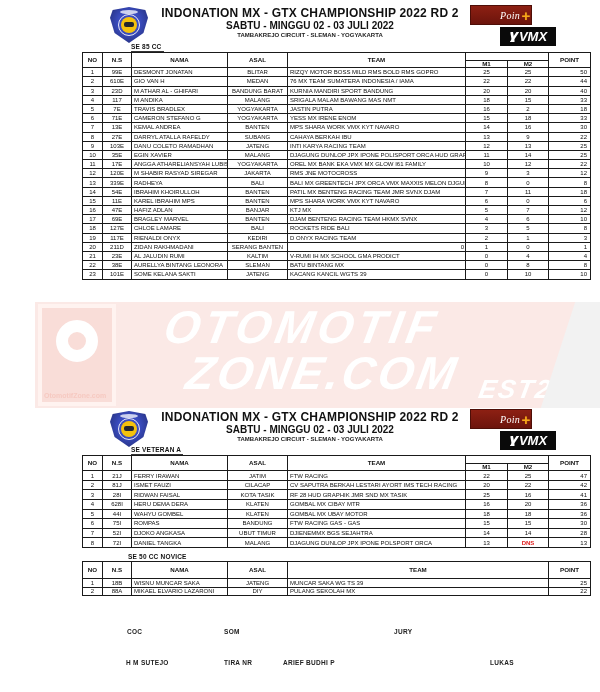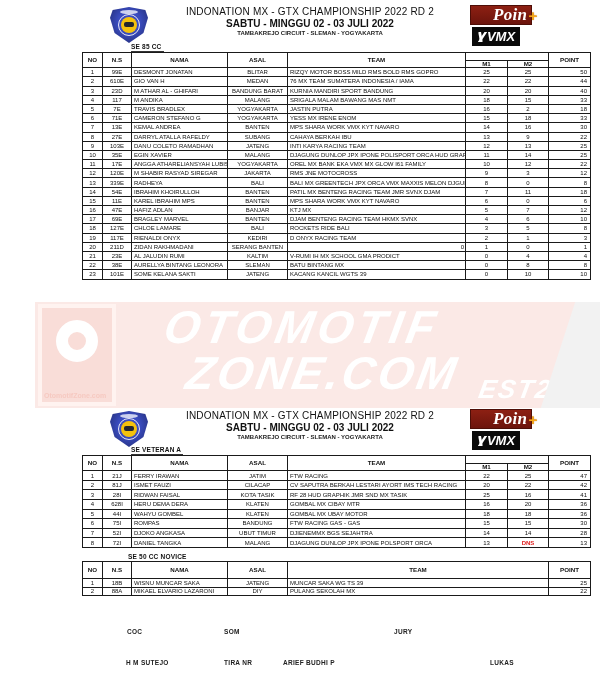--- a/index.html
+++ b/index.html
@@ -1,37 +1,37 @@
 <!DOCTYPE html>
 <html><head>
 <meta charset="utf-8">
 <style>
   * { margin:0; padding:0; box-sizing:border-box; }
   html,body { width:600px; height:692px; background:#ffffff; font-family:"Liberation Sans", sans-serif; color:#111; overflow:hidden; }
   .page { position:relative; width:600px; height:692px; background:#fff; }
 
   
   .hdr-titles { position:absolute; left:160px; width:300px; text-align:center; line-height:1.18; }
-  .hdr-line1 { font-size:10px; font-weight:normal; letter-spacing:.2px; }
+  .hdr-line1 { font-size:12px; font-weight:bold; letter-spacing:.2px; }
   .hdr-line2 { font-size:10px; font-weight:bold; }
   .hdr-line3 { font-size:6px; font-weight:bold; color:#222; }
 
   .badge { position:absolute; width:38px; height:36px; }
   .badge .shield { position:absolute; inset:0; background:radial-gradient(circle at 50% 42%, #3a4cc0 0 38%, #2b3890 70%, #1d2668 100%);
       clip-path:polygon(50% 0,93% 8%,100% 30%,88% 72%,50% 100%,12% 72%,0 30%,7% 8%); }
   .badge .ring { position:absolute; left:8px; top:7px; width:22px; height:22px; border-radius:50%; border:1.5px solid #e8e8f5; }
   .badge .core { position:absolute; left:11px; top:10px; width:16px; height:16px; border-radius:50%; background:#f4c20d; }
   .badge .moto { position:absolute; left:14px; top:15px; width:10px; height:5px; border-radius:2px; background:#23262e; }
   .badge .arc  { position:absolute; left:10px; top:2.5px; width:18px; height:4px; border-radius:50%; background:rgba(255,255,255,.75); }
 
   .logo-poin { position:absolute; width:62px; height:20px; background:linear-gradient(#8d2013,#6c140c);
       border:1px solid #4e0e07; display:flex; align-items:center; justify-content:center; }
-  .logo-poin .word { font-family:"Liberation Serif", serif; font-style:italic; font-weight:bold; font-size:17px; color:#fff; letter-spacing:.3px;margin-left:28px; }
+  .logo-poin .word { font-family:"Liberation Serif", serif; font-style:italic; font-weight:normal; font-size:10px; color:#fff; letter-spacing:.3px;margin-left:28px; }
   .logo-poin .plus { font-weight:bold; font-size:15px; color:#f6a81c; text-shadow:0 0 1px #b35b00; margin-left:1px; font-style:italic; }
-  .logo-vmx { position:absolute; width:48px; height:19px; background:#0a0a0a; display:flex; align-items:center; justify-content:center; gap:1px; }
+  .logo-vmx { position:absolute; width:56px; height:19px; background:#0a0a0a; display:flex; align-items:center; justify-content:center; gap:1px;margin-left:28px; }
   .logo-vmx .mark { width:7px; height:10px; background:#fff; clip-path:polygon(0 0,40% 0,100% 100%,60% 100%); transform:skewX(-14deg); }
   .logo-vmx .mark2 { width:7px; height:10px; background:#fff; clip-path:polygon(60% 0,100% 0,40% 100%,0 100%); transform:skewX(-14deg); margin-left:-6px; }
   .logo-vmx .word { font-style:italic; font-weight:bold; font-size:13px; color:#fff; letter-spacing:0; }
 
   .class-label { position:absolute; font-size:6.5px; font-weight:bold; border-bottom:1px solid #333; padding:0 2px 1px 0; letter-spacing:.2px; }
 
   
   table.res { position:absolute; left:82px; width:508px; border-collapse:collapse; table-layout:fixed; background:#fff;
       font-size:6px; line-height:1; border:1.5px solid #111; }
   table.res th, table.res td { border:1px solid #1a1a1a; overflow:hidden; white-space:nowrap; padding:0 1px; }

